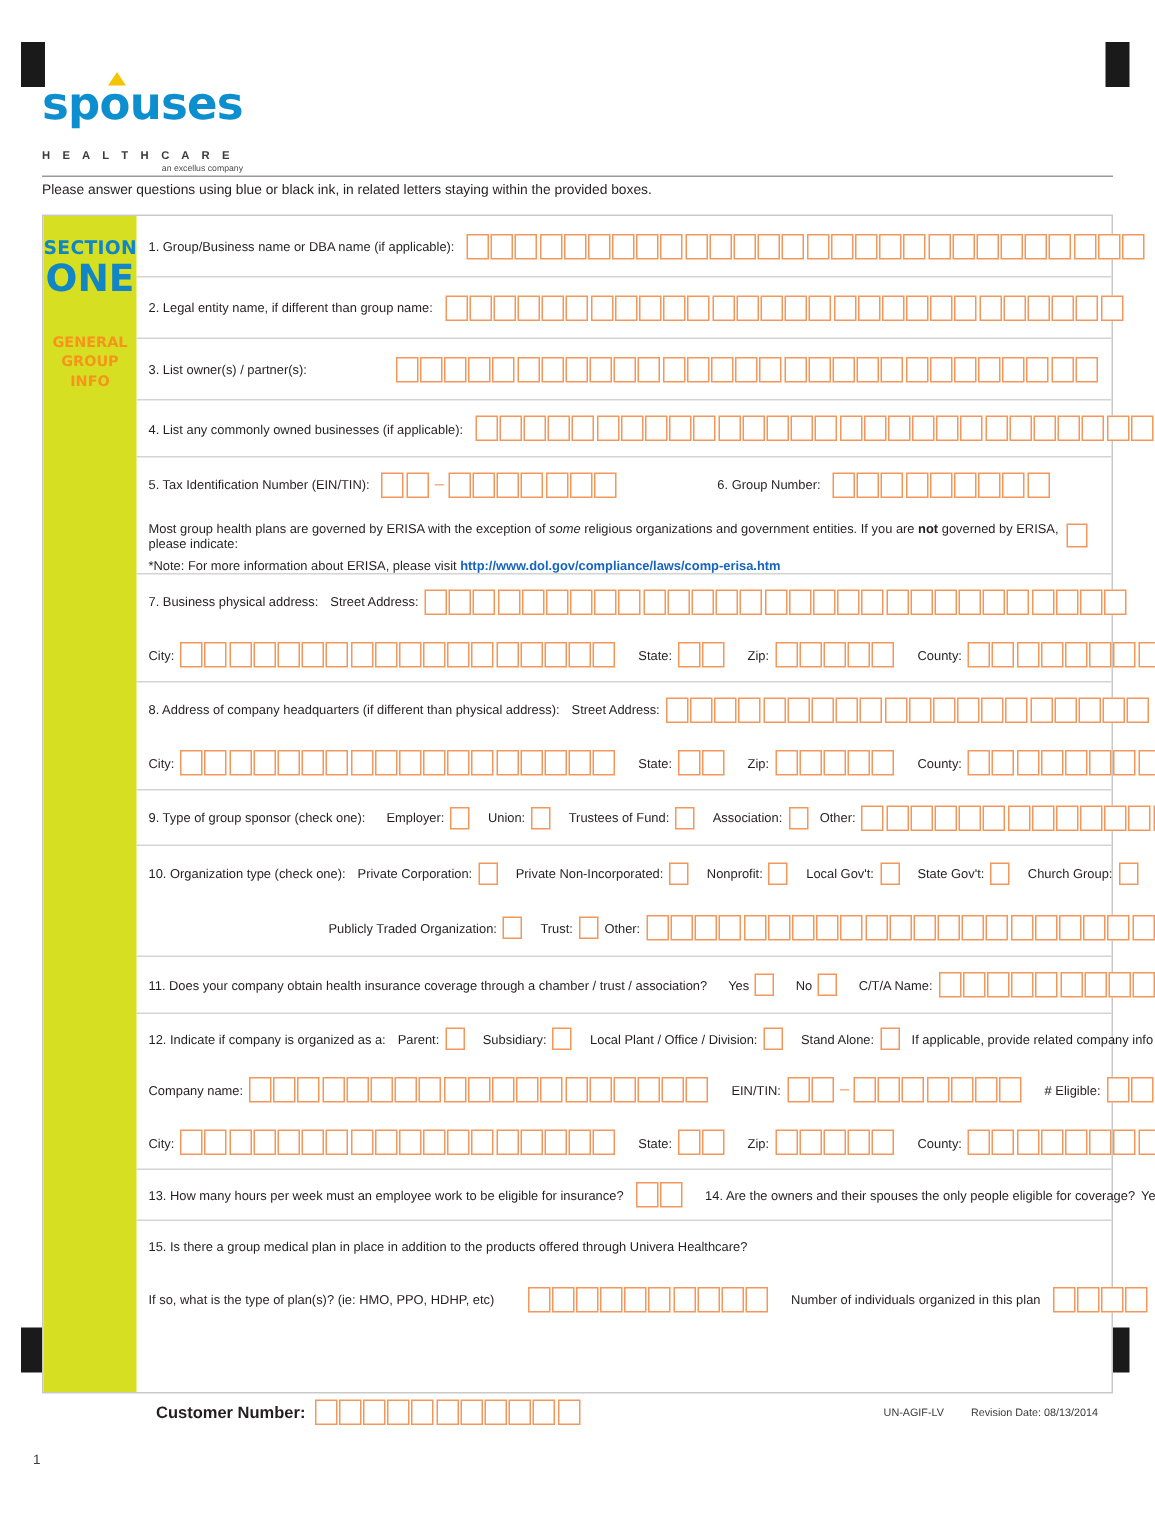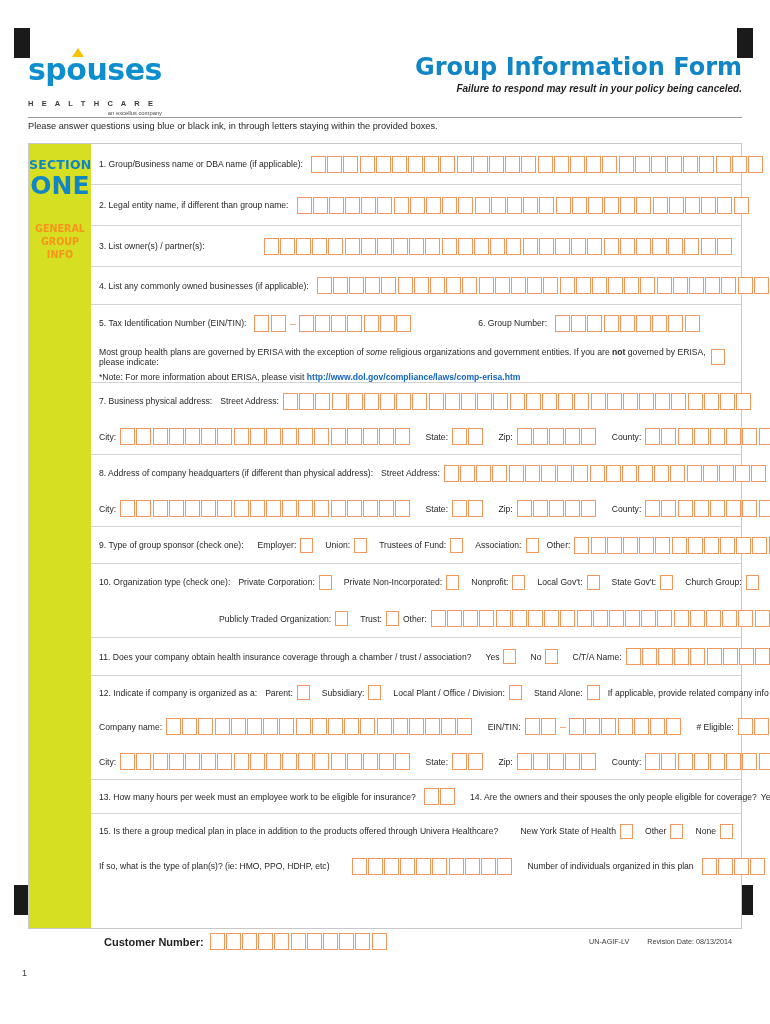--- a/index.html
+++ b/index.html
@@ -179,27 +179,23 @@
 
 <div class="header">
   <div class="logo-wrap">
     <div class="logo-name">
       <span class="logo-dot"></span>
       <span>spouses</span>
     </div>
     <div class="logo-sub">H E A L T H C A R E</div>
     <div class="logo-tag">an excellus company</div>
   </div>
-  <div class="title-wrap">
-    <div class="form-title">Group Information Form</div>
-    <div class="form-sub">Failure to respond may result in your policy being canceled.</div>
-  </div>
 </div>
 <div class="hr-top"></div>
-<div class="instruction">Please answer questions using blue or black ink, in through letters staying within the provided boxes.</div>
+<div class="instruction">Please answer questions using blue or black ink, in related letters staying within the provided boxes.</div>
 
 <div class="form-body">
 
   <div class="green-panel">
     <div class="gp-section">SECTION</div>
     <div class="gp-one">ONE</div>
     <div class="gp-general">
       <div>GENERAL</div>
       <div>GROUP INFO</div>
     </div>
@@ -876,33 +872,20 @@
 
         <span class="sp4"></span>
 
       </div>
     </div>
 
     <div class="row noline" style="height:34px">
       <div class="row-inner">
         <span class="lbl">15. Is there a group medical plan in place in addition to the products offered through Univera Healthcare?</span>
         <span style="flex:1 1 auto"></span>
-        <span class="opts" style="display: flex; align-items: center; flex: 0 0 auto;">
-            <span class="lbl">New York State of Health</span>
-            <span style="width:4px"></span>
-            <span class="cbx"></span>
-            <span style="width:12px"></span>
-            <span class="lbl">Other</span>
-            <span style="width:4px"></span>
-            <span class="cbx"></span>
-            <span style="width:12px"></span>
-            <span class="lbl">None</span>
-            <span style="width:4px"></span>
-            <span class="cbx"></span>
-          </span>
       </div>
     </div>
     <div class="row noline" style="height:36px">
       <div class="row-inner">
         <span class="lbl">If so, what is the type of plan(s)? (ie: HMO, PPO, HDHP, etc)</span>
         <span class="sp22"></span>
         <span class="comb">
             <i></i>
             <i></i>
             <i></i>

